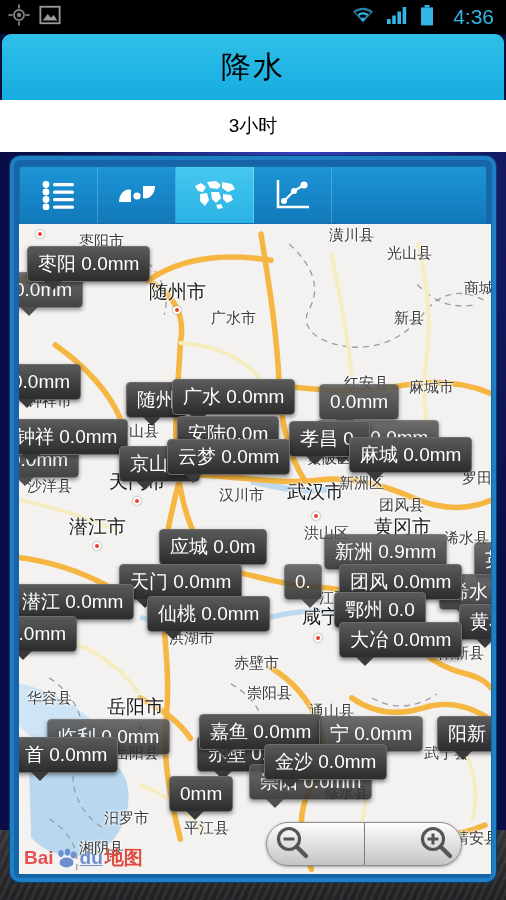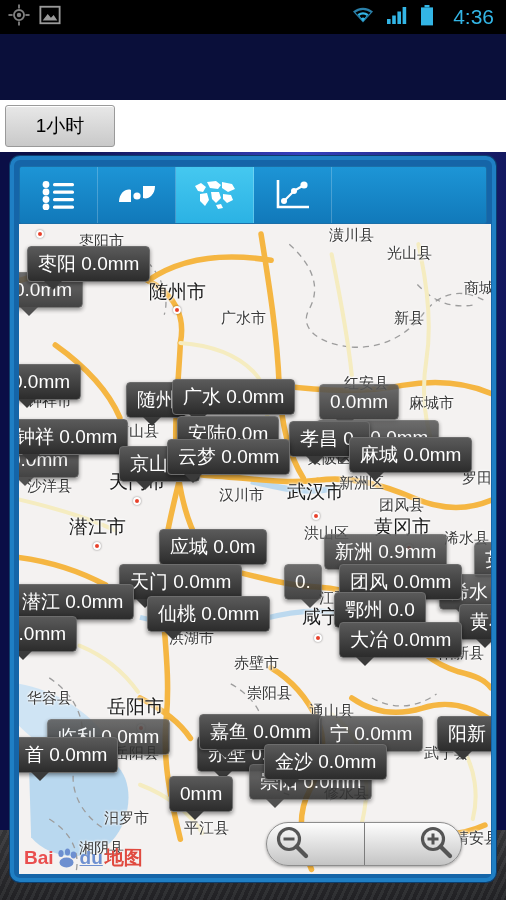--- a/index.html
+++ b/index.html
@@ -143,23 +143,26 @@
       <span>
         <svg width="14" height="21" viewBox="0 0 14 21">
           <rect x="4.5" y="0" width="5" height="2.4" fill="#33b5e5"></rect>
           <rect x="1" y="2.4" width="12" height="18" fill="#33b5e5"></rect>
         </svg>
       </span>
       <span class="sb-clock">4:36</span>
     </div>
   </div>
 
+  <div class="titlebar">
+    <span class="t">降水</span>
+  </div>
 
   <div class="tabbar">
-    <div class="tab selected">1小时</div>
+    <div class="tab">3小时</div>
   </div>
 
   <div class="stage">
     <div class="stage-photo"></div>
   </div>
 
   <div class="frame"></div>
 
   <div class="toolbar">
     <div class="tbtn">
@@ -255,29 +258,29 @@
           <path d="M120 556 C146 566, 168 582, 182 604"></path>
           <path d="M310 486 C330 500, 342 522, 344 548 C346 574, 340 600, 330 624"></path>
           <path d="M440 520 C452 540, 456 566, 450 590"></path>
           <path d="M60 418 C84 428, 104 444, 118 464"></path>
         </g>
       </svg>
 
       <div>
         <span class="placename" style="left:60px;top:8px">枣阳市</span>
         <span class="placename big" style="left:130px;top:55px">随州市</span>
-        <span class="placename" style="left:202px;top:85px">广水市</span>
+        <span class="placename" style="left:192px;top:85px">广水市</span>
         <span class="placename" style="left:310px;top:2px">潢川县</span>
         <span class="placename" style="left:368px;top:20px">光山县</span>
         <span class="placename" style="left:445px;top:55px">商城县</span>
         <span class="placename" style="left:375px;top:85px">新县</span>
         <span class="placename" style="left:8px;top:168px">钟祥市</span>
         <span class="placename" style="left:95px;top:198px">京山县</span>
         <span class="placename" style="left:325px;top:150px">红安县</span>
-        <span class="placename" style="left:390px;top:170px">麻城市</span>
+        <span class="placename" style="left:390px;top:154px">麻城市</span>
         <span class="placename" style="left:443px;top:245px">罗田县</span>
         <span class="placename" style="left:8px;top:253px">沙洋县</span>
         <span class="placename big" style="left:90px;top:245px">天门市</span>
         <span class="placename" style="left:200px;top:262px">汉川市</span>
         <span class="placename big" style="left:268px;top:255px">武汉市</span>
         <span class="placename" style="left:360px;top:272px">团风县</span>
         <span class="placename big" style="left:355px;top:290px">黄冈市</span>
         <span class="placename big" style="left:50px;top:290px">潜江市</span>
         <span class="placename" style="left:285px;top:300px">洪山区</span>
         <span class="placename" style="left:425px;top:305px">浠水县</span>

